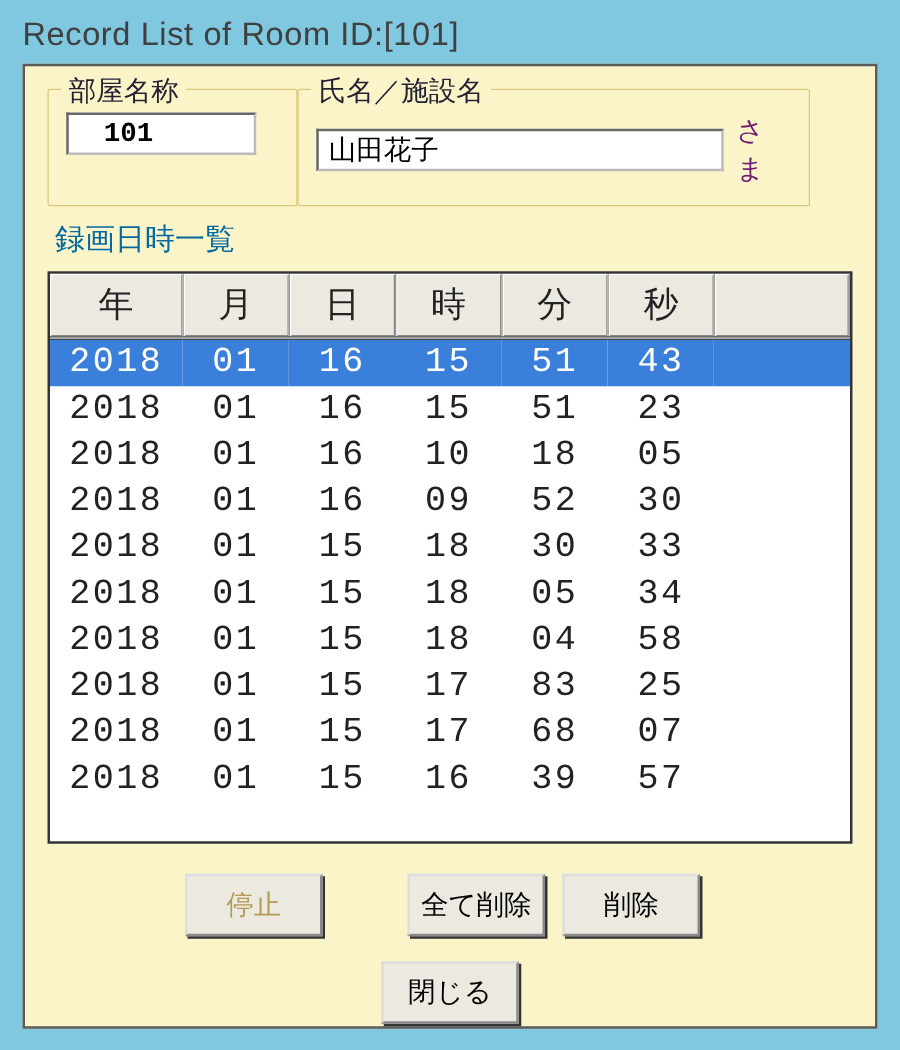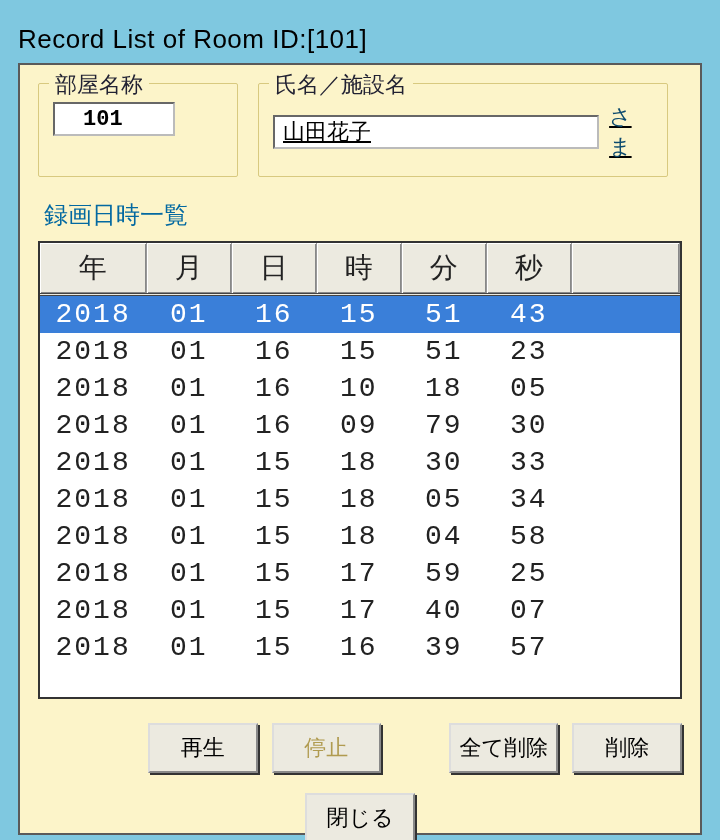--- a/index.html
+++ b/index.html
@@ -4,66 +4,65 @@
   <style>
     * { box-sizing: border-box; margin: 0; padding: 0; }
     body {
       font-family: "MS Gothic", "Courier New", monospace;
       background: #7fc8e0;
       width: 720px;
       height: 840px;
       overflow: hidden;
     }
     .window-title {
-      color: #000000;
+      color: #404040;
       font-size: 26px;
-      padding: 24px 18px 8px;
+      padding: 12px 18px 8px;
       font-family: "Century Gothic", "Futura", sans-serif;
       letter-spacing: 0.5px;
     }
     .panel {
       background: #fcf4c9;
       margin: 0 18px 18px;
       border: 2px solid #5a5a5a;
       padding: 18px 18px 20px;
       height: 772px;
     }
     .top-row {
       display: flex;
-      gap: 20px;
-      margin-bottom: 22px;
+      margin-bottom: 10px;
     }
     .field-group {
       border: 1px solid #d8c97f;
       border-radius: 2px;
       padding: 18px 14px 14px;
       position: relative;
     }
     .field-group.room { width: 200px; }
-    .field-group.name { width: 410px; display: flex; align-items: center; gap: 10px; text-decoration: underline; }
+    .field-group.name { width: 410px; display: flex; align-items: center; gap: 10px; }
     .field-label {
       position: absolute;
       top: -14px;
       left: 10px;
       background: #fcf4c9;
       padding: 0 6px;
       font-size: 22px;
       color: #223;
     }
     .text-input {
       border: 2px inset #bbb;
       background: #fff;
       padding: 4px 8px;
       font-size: 22px;
       font-family: inherit;
       height: 34px;
     }
-    .text-input.room-input { width: 122px; font-weight: bold; padding-left: 28px; }
+    .text-input.room-input { width: 152px; font-weight: bold; padding-left: 28px; }
     .text-input.name-input { width: 334px; }
-    .sama { font-size: 22px; color: #0c4a6e; }
+    .sama { font-size: 22px; color: #701a75; }
     .list-label {
       font-size: 24px;
       margin: 0 0 10px 6px;
       color: #0369a1;
     }
     .table-wrap {
       border: 2px solid #333;
       background: #fff;
       height: 458px;
       overflow: hidden;
@@ -197,21 +196,21 @@
             <td>10</td>
             <td>18</td>
             <td>05</td>
             <td></td>
           </tr>
           <tr>
             <td>2018</td>
             <td>01</td>
             <td>16</td>
             <td>09</td>
-            <td>79</td>
+            <td>52</td>
             <td>30</td>
             <td></td>
           </tr>
           <tr>
             <td>2018</td>
             <td>01</td>
             <td>15</td>
             <td>18</td>
             <td>30</td>
             <td>33</td>
@@ -233,48 +232,47 @@
             <td>18</td>
             <td>04</td>
             <td>58</td>
             <td></td>
           </tr>
           <tr>
             <td>2018</td>
             <td>01</td>
             <td>15</td>
             <td>17</td>
-            <td>59</td>
+            <td>83</td>
             <td>25</td>
             <td></td>
           </tr>
           <tr>
             <td>2018</td>
             <td>01</td>
             <td>15</td>
             <td>17</td>
-            <td>40</td>
+            <td>68</td>
             <td>07</td>
             <td></td>
           </tr>
           <tr>
             <td>2018</td>
             <td>01</td>
             <td>15</td>
             <td>16</td>
             <td>39</td>
             <td>57</td>
             <td></td>
           </tr>
         </tbody>
     </table>
   </div>
 
   <div class="button-row">
-    <button class="btn">再生</button>
     <button class="btn disabled">停止</button>
     <div class="gap"></div>
     <button class="btn">全て削除</button>
     <button class="btn">削除</button>
   </div>
 
   <div class="close-row">
     <button class="btn">閉じる</button>
   </div>
 

